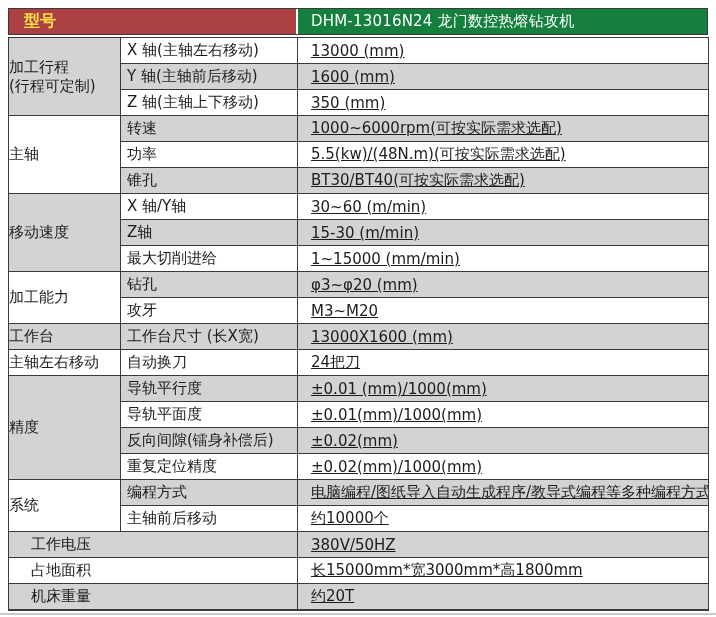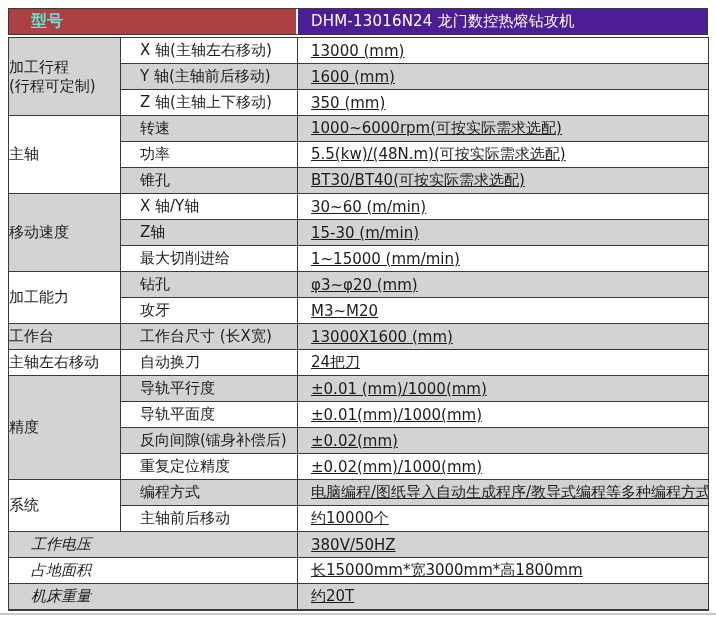--- a/index.html
+++ b/index.html
@@ -10,26 +10,26 @@
     position:relative;
   }
   .wrap{padding:8px;}
   
   .header-bar{
     display:flex;align-items:stretch;height:27px;
     border:1px solid #3a3a3a;margin-bottom:2px;box-sizing:border-box;
   }
   .hcell{display:flex;align-items:center;box-sizing:border-box;}
   .hcell.model-label{
-    width:289px;background:#ab4142;color:#5eead4;
-    font-weight:bold;font-size:16px;padding-left:22px;
+    width:289px;background:#ab4142;color:#fde047;
+    font-weight:bold;font-size:16px;padding-left:15px;
     border-right:2px solid #fff;flex:0 0 289px;
   }
   .hcell.model-value{
-    flex:1;background:#4c1d95;color:#fff;
+    flex:1;background:#15803d;color:#fff;
     font-size:15px;padding-left:13px;letter-spacing:.2px;
   }
   
   table#spec{
     width:700px;border-collapse:collapse;table-layout:fixed;
     border:1px solid #3a3a3a;border-bottom-width:2px;
   }
   #spec td{
     border:1px solid #3a3a3a;height:26px;padding:0;
     font-size:15px;background:#fff;overflow:hidden;white-space:nowrap;
@@ -37,23 +37,23 @@
   }
   #spec tbody tr:nth-child(even) td{background:#d3d3d3;}
   #spec td.group{
     text-align:left;white-space:pre-line;line-height:1.25;
   }
   #spec #spec td.gg,
   #spec td.gg{background:#d3d3d3;}
   #spec td.gw{background:#fff;margin-top:36px;}
   #spec tbody tr:nth-child(even) td.gw{background:#fff;}
   #spec tbody tr:nth-child(odd) td.gg{background:#d3d3d3;}
-  #spec td.param{padding-left:19px;}
+  #spec td.param{padding-left:6px;}
   #spec td.value{padding-left:13px;text-decoration:underline;}
-  #spec td.mergedlabel{padding-left:22px;font-style:italic;}
+  #spec td.mergedlabel{padding-left:22px;}
   col.c1{width:112px;} col.c2{width:177px;} col.c3{width:411px;}
   
   .bottom-divider{
     position:absolute;left:0;right:0;bottom:2px;height:2px;background:#c9c9c9;
   }
 </style>
 </head>
 <body>
 
 <div class="wrap">

